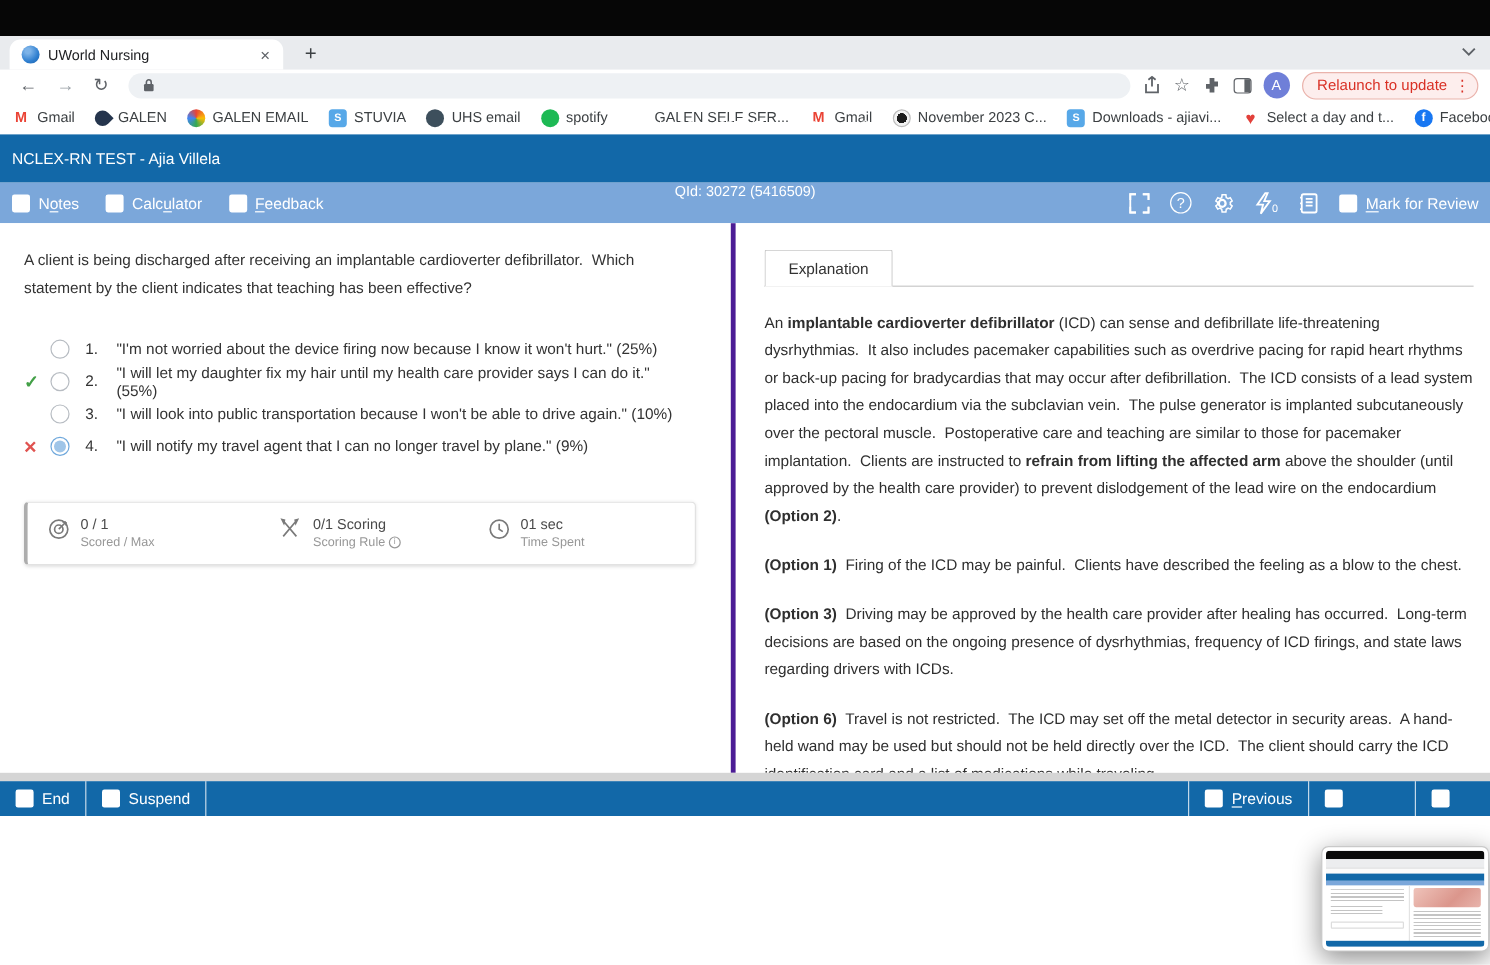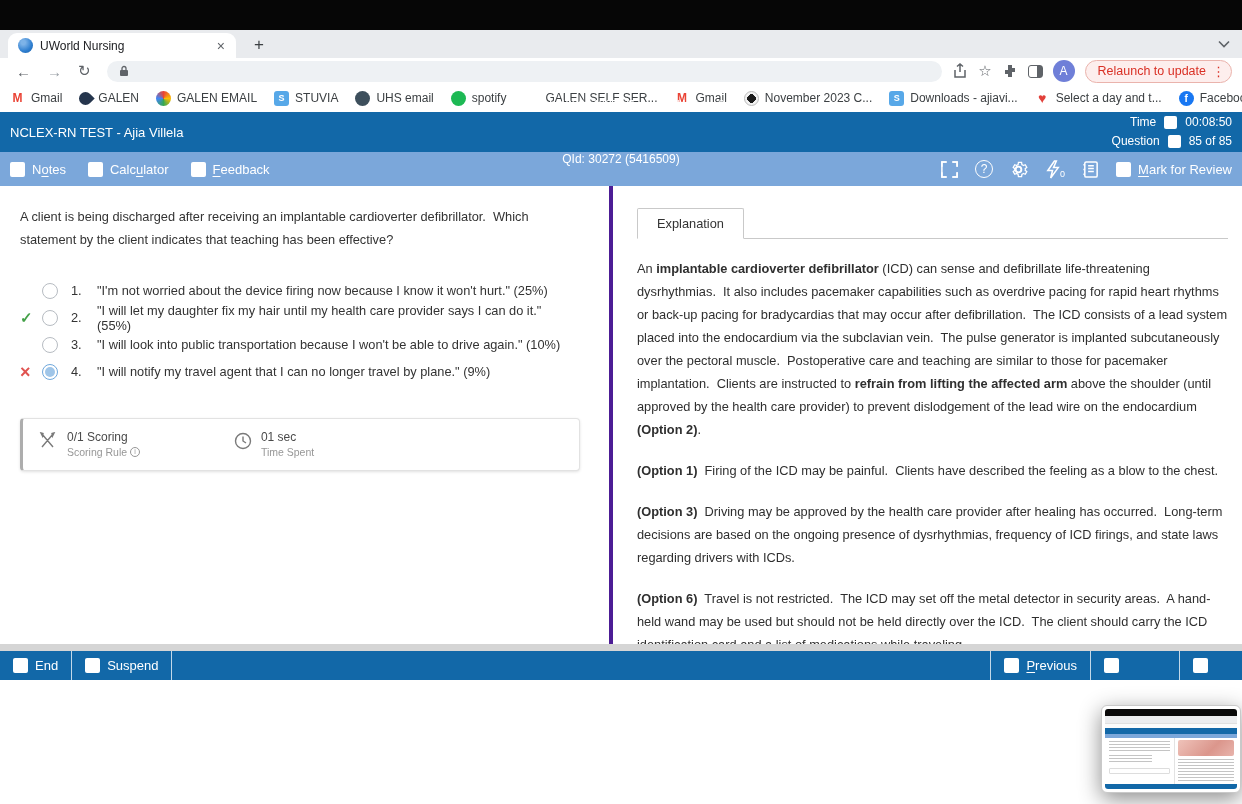--- a/index.html
+++ b/index.html
@@ -233,32 +233,20 @@
       </span>
 
   </div>
 
   <div class="uwheader">
     <span class="uw-title">NCLEX-RN TEST - Ajia Villela</span>
     <div class="uw-center">
       <div>Test Id: 403214287  (Tutored, Untimed)</div>
       <div>QId: 30272 (5416509)</div>
     </div>
-    <div class="uw-right">
-      <div class="row">
-          <span>Time</span>
-          <span class="wsq"></span>
-          <span>00:08:50</span>
-        </div>
-      <div class="row">
-          <span>Question</span>
-          <span class="wsq"></span>
-          <span>85 of 85</span>
-        </div>
-    </div>
   </div>
 
   <div class="uwtoolbar">
     <span class="tb-btn">
         <span class="wsq"></span>
         <span><span>N</span><span class="key">o</span><span>tes</span></span>
       </span>
     <span class="tb-btn">
         <span class="wsq"></span>
         <span><span>Calc</span><span class="key">u</span><span>lator</span></span>
@@ -323,20 +311,31 @@
         </div>
         <div class="opt-row">
           <span class="opt-mark x">×</span>
           <span class="radio selected"></span>
           <span class="opt-num">4.</span>
           <span class="opt-text">"I will notify my travel agent that I can no longer travel by plane." (9%)</span>
         </div>
       </div>
 
       <div class="scorecard">
+        <div class="sc-item">
+          <svg class="sc-ic" viewBox="0 0 20 20">
+              <circle cx="10" cy="10" r="7.5"></circle>
+              <circle cx="10" cy="10" r="3.5"></circle>
+              <path d="M10 10l6-6M16 4h-3M16 4v3"></path>
+            </svg>
+          <div>
+              <div class="sc-val">0 / 1</div>
+              <div class="sc-lab">Scored / Max</div>
+            </div>
+        </div>
         <div class="sc-item">
           <svg class="sc-ic" viewBox="0 0 20 20">
               <path d="M3 3l11 13M14 3L3 16M2 2l2 .5L3.5 5zM15 2l-2 .5.5 2.5z"></path>
             </svg>
           <div>
               <div class="sc-val">0/1 Scoring</div>
               <div class="sc-lab">
                 <span>Scoring Rule</span>
                 <span class="info-ic">i</span>
               </div>

